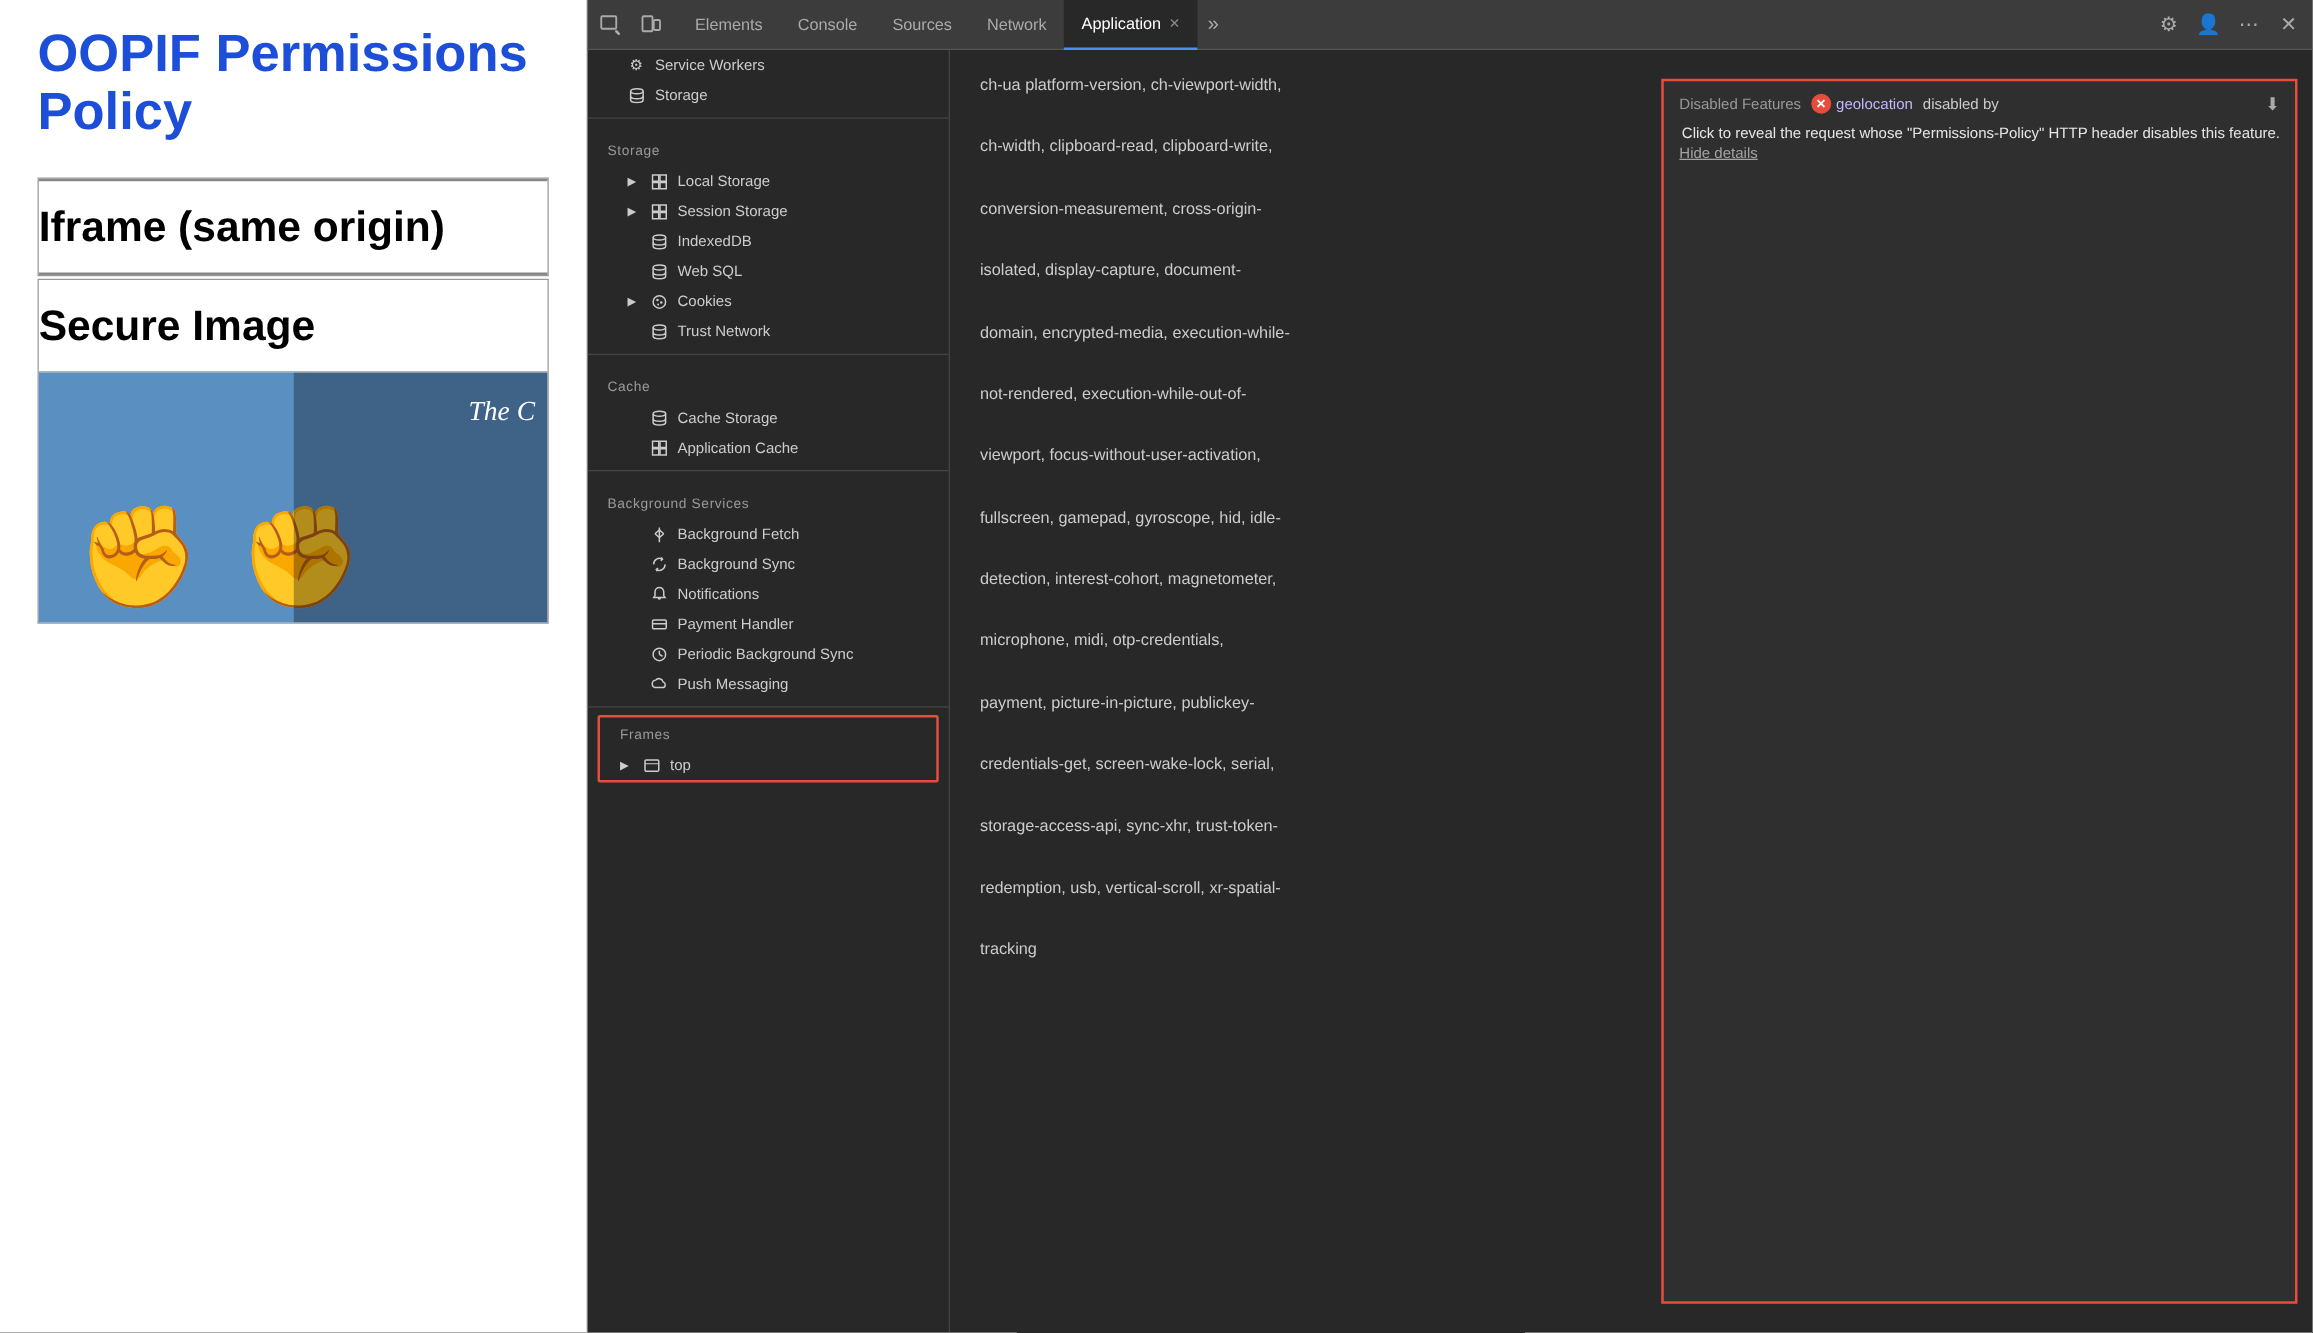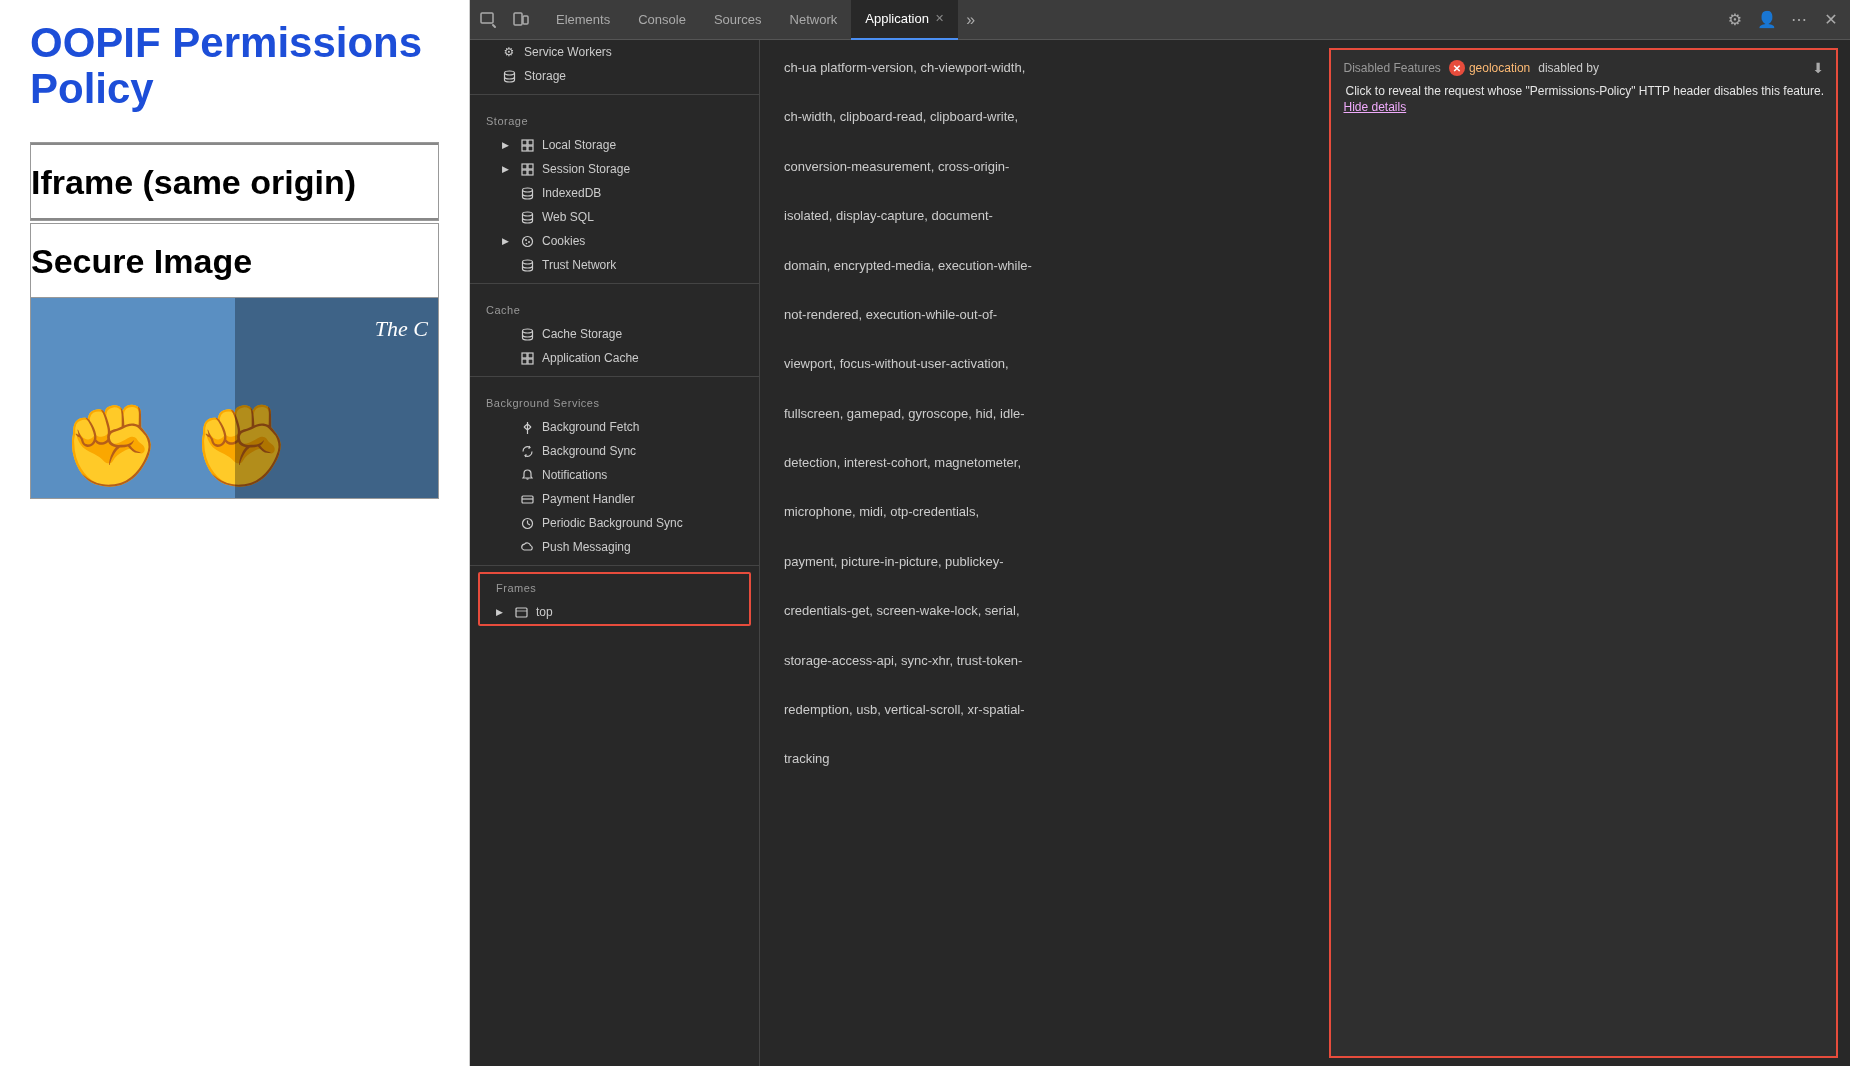--- a/index.html
+++ b/index.html
@@ -238,21 +238,21 @@
     .policy-text {
       color: #ccc;
       font-size: 13px;
       line-height: 1.9;
       word-break: break-word;
     }
 
     
     .disabled-features-bar {
       border: 2px solid #e74c3c;
-      margin: 8px 12px;
+      margin: 23px 12px;
       background: #2f2f2f;
       padding: 10px 12px;
       flex-shrink: 0;
     }
     .disabled-features-row {
       display: flex;
       align-items: center;
       gap: 8px;
       margin-bottom: 6px;
     }
@@ -269,21 +269,21 @@
     .red-x-icon {
       width: 16px; height: 16px;
       background: #e74c3c;
       border-radius: 50%;
       display: flex; align-items: center; justify-content: center;
       color: #fff;
       font-size: 10px;
       font-weight: bold;
     }
     .feature-name {
-      color: #fdba74;
+      color: #c4b5fd;
       font-size: 12px;
       font-weight: 500;
     }
     .disabled-by {
       color: #ccc;
       font-size: 12px;
     }
     .download-icon {
       margin-left: auto;
       color: #aaa;
@@ -291,21 +291,21 @@
       cursor: pointer;
     }
     .disabled-features-desc {
       color: #e5e5e5;
       font-size: 12px;
       line-height: 1.5;
       margin-top: 4px;
       padding-left: 2px;
     }
     .hide-details-link {
-      color: #f0abfc;
+      color: #a3a3a3;
       font-size: 12px;
       cursor: pointer;
       text-decoration: underline;
     }
 
     
     svg { display: inline-block; vertical-align: middle; }
   </style>
 </head>
 <body>

